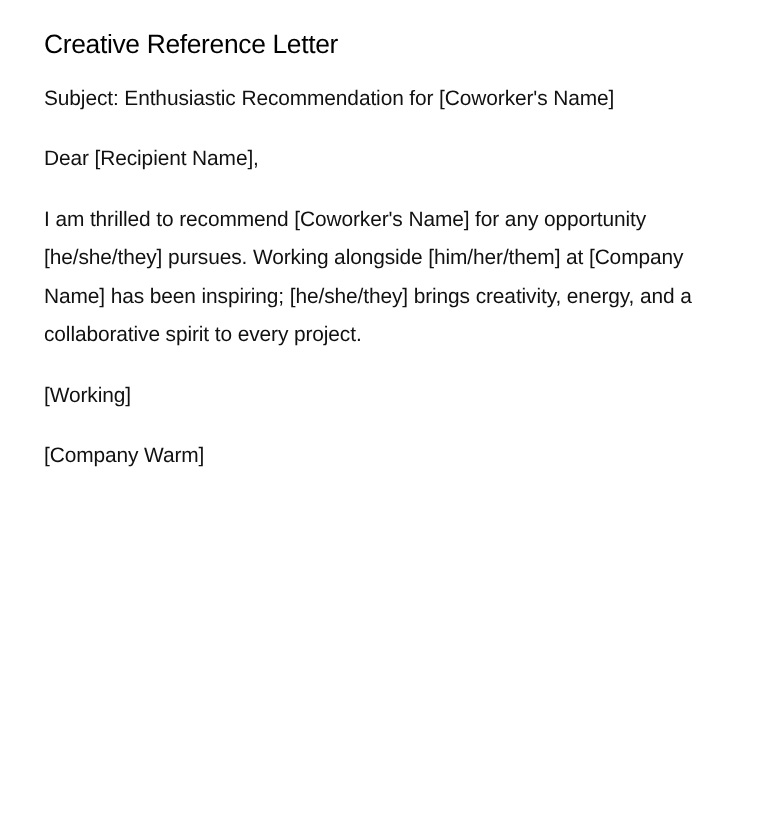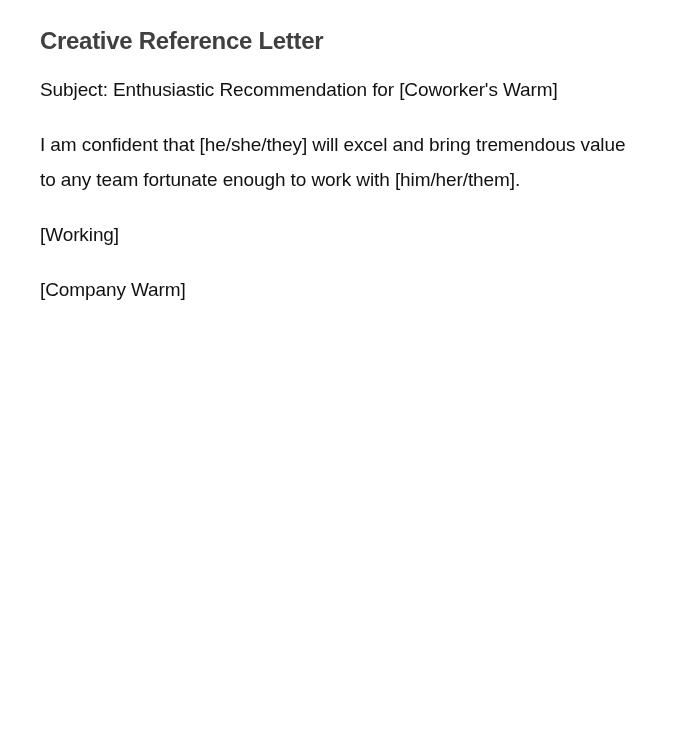--- a/index.html
+++ b/index.html
@@ -13,36 +13,37 @@
       overflow: hidden;
       font-family: "Liberation Sans", "DejaVu Sans", sans-serif;
       color: #111111;
     }
     .page {
       position: relative;
       padding: 24px 40px 0 40px;
     }
     .title {
       font-size: 24px;
-      font-weight: bold;
+      font-weight: normal;
       letter-spacing: -0.3px;
       margin: 0 0 14px 0;
       line-height: 34px;
-      color: #404040;
+      color: #000000;
     }
     .para {
       font-size: 19px;
       line-height: 35px;
       margin: 0 0 20px 0;
       letter-spacing: -0.1px;
       width: 600px;
     }
   </style>
 </head>
 <body>
 
 <div class="page">
   <h1 class="title">Creative Reference Letter</h1>
-  <p class="para">Subject: Enthusiastic Recommendation for [Coworker's Warm]</p>
-  <p class="para">I am confident that [he/she/they] will excel and bring tremendous value to any team fortunate enough to work with [him/her/them].</p>
+  <p class="para">Subject: Enthusiastic Recommendation for [Coworker's Name]</p>
+  <p class="para">Dear [Recipient Name],</p>
+  <p class="para">I am thrilled to recommend [Coworker's Name] for any opportunity [he/she/they] pursues. Working alongside [him/her/them] at [Company Name] has been inspiring; [he/she/they] brings creativity, energy, and a collaborative spirit to every project.</p>
   <p class="para">[Working]</p>
   <p class="para">[Company Warm]</p>
 </div>
 
 </body></html>

